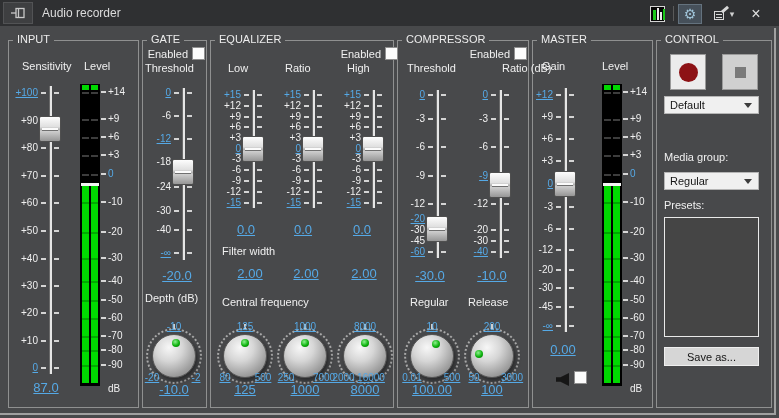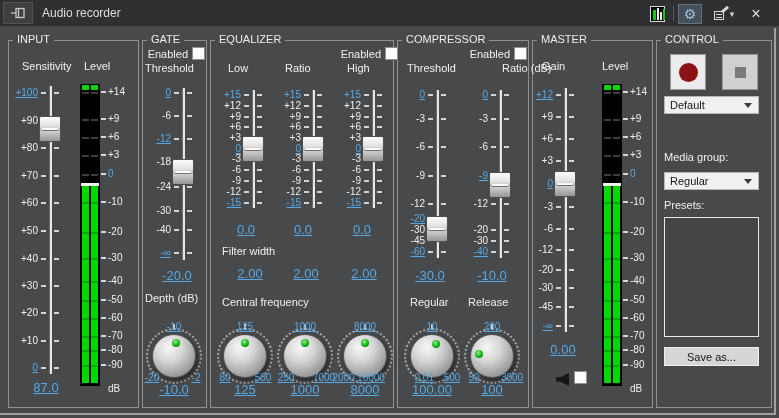--- a/index.html
+++ b/index.html
@@ -516,21 +516,21 @@
         <div class="slab link u" style="left: 444px; top: 245px; width: 44px;">-40</div>
         <div class="handle" style="left: 489px; top: 172px;"></div>
         <div class="val link u" style="left: 457px; top: 268px; width: 70px;">-10.0</div>
       </div>
       <div class="abs" style="left: 0px; top: 0px;">
         <div class="kring" style="left: 404px; top: 328px; width: 56px; height: 56px;"></div>
         <div class="abs" style="left: 431px; top: 324px; width: 2px; height: 5px; background: rgb(207, 207, 207);"></div>
         <div class="kbody" style="left: 410px; top: 334px; width: 44px; height: 44px;"></div>
         <div class="kdot" style="left: 432.446px; top: 339.784px;"></div>
         <div class="klab link u" style="left: 407px; top: 320px; width: 50px;">10</div>
-        <div class="klab link u" style="left: 390px; top: 371px; width: 44px; text-align: right;">0.01</div>
+        <div class="klab link u" style="left: 390px; top: 371px; width: 44px;">0.01</div>
         <div class="klab link u" style="left: 430px; top: 371px; width: 44px;">500</div>
         <div class="val link u" style="left: 397px; top: 382px; width: 70px;">100.00</div>
       </div>
       <div class="abs" style="left: 0px; top: 0px;">
         <div class="kring" style="left: 464px; top: 328px; width: 56px; height: 56px;"></div>
         <div class="abs" style="left: 491px; top: 324px; width: 2px; height: 5px; background: rgb(207, 207, 207);"></div>
         <div class="kbody" style="left: 470px; top: 334px; width: 44px; height: 44px;"></div>
         <div class="kdot" style="left: 475.197px; top: 349.743px;"></div>
         <div class="klab link u" style="left: 467px; top: 320px; width: 50px;">200</div>
         <div class="klab link u" style="left: 452px; top: 371px; width: 44px;">50</div>

